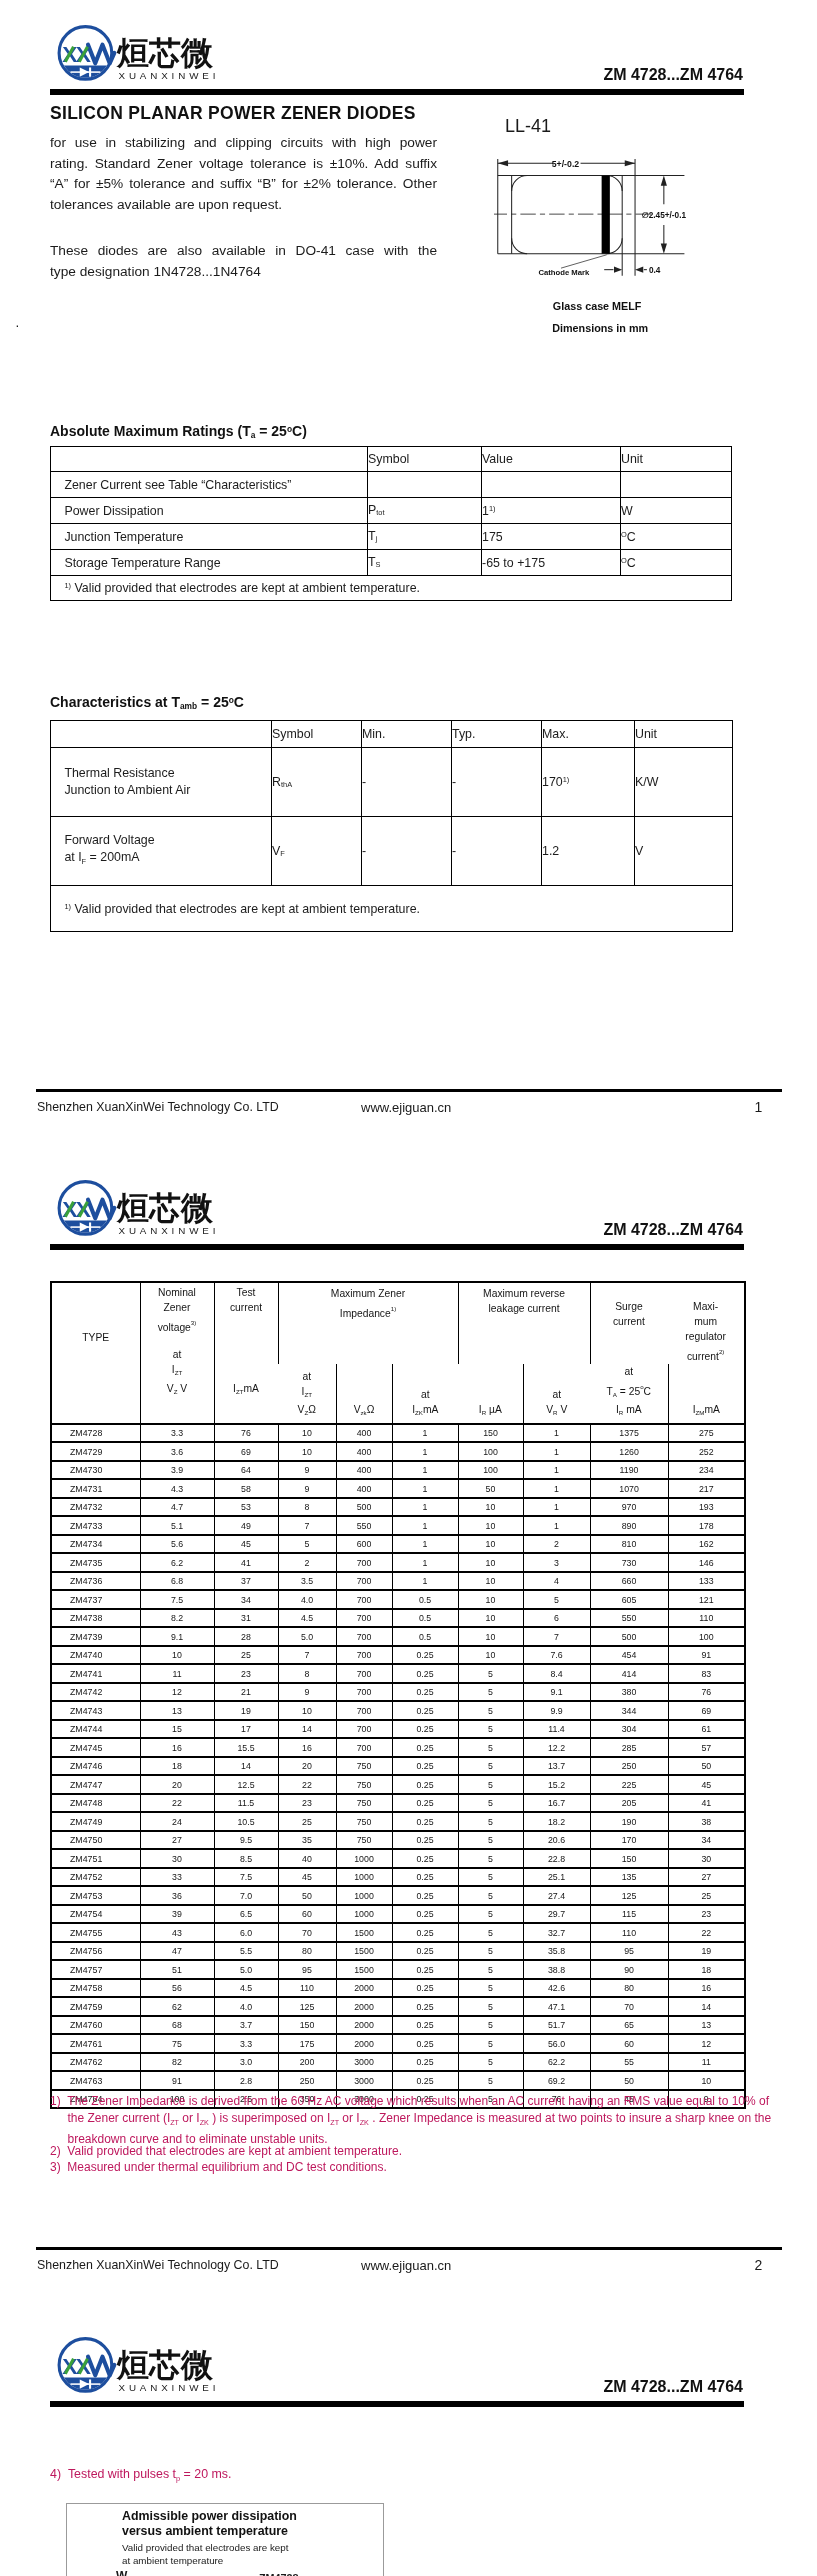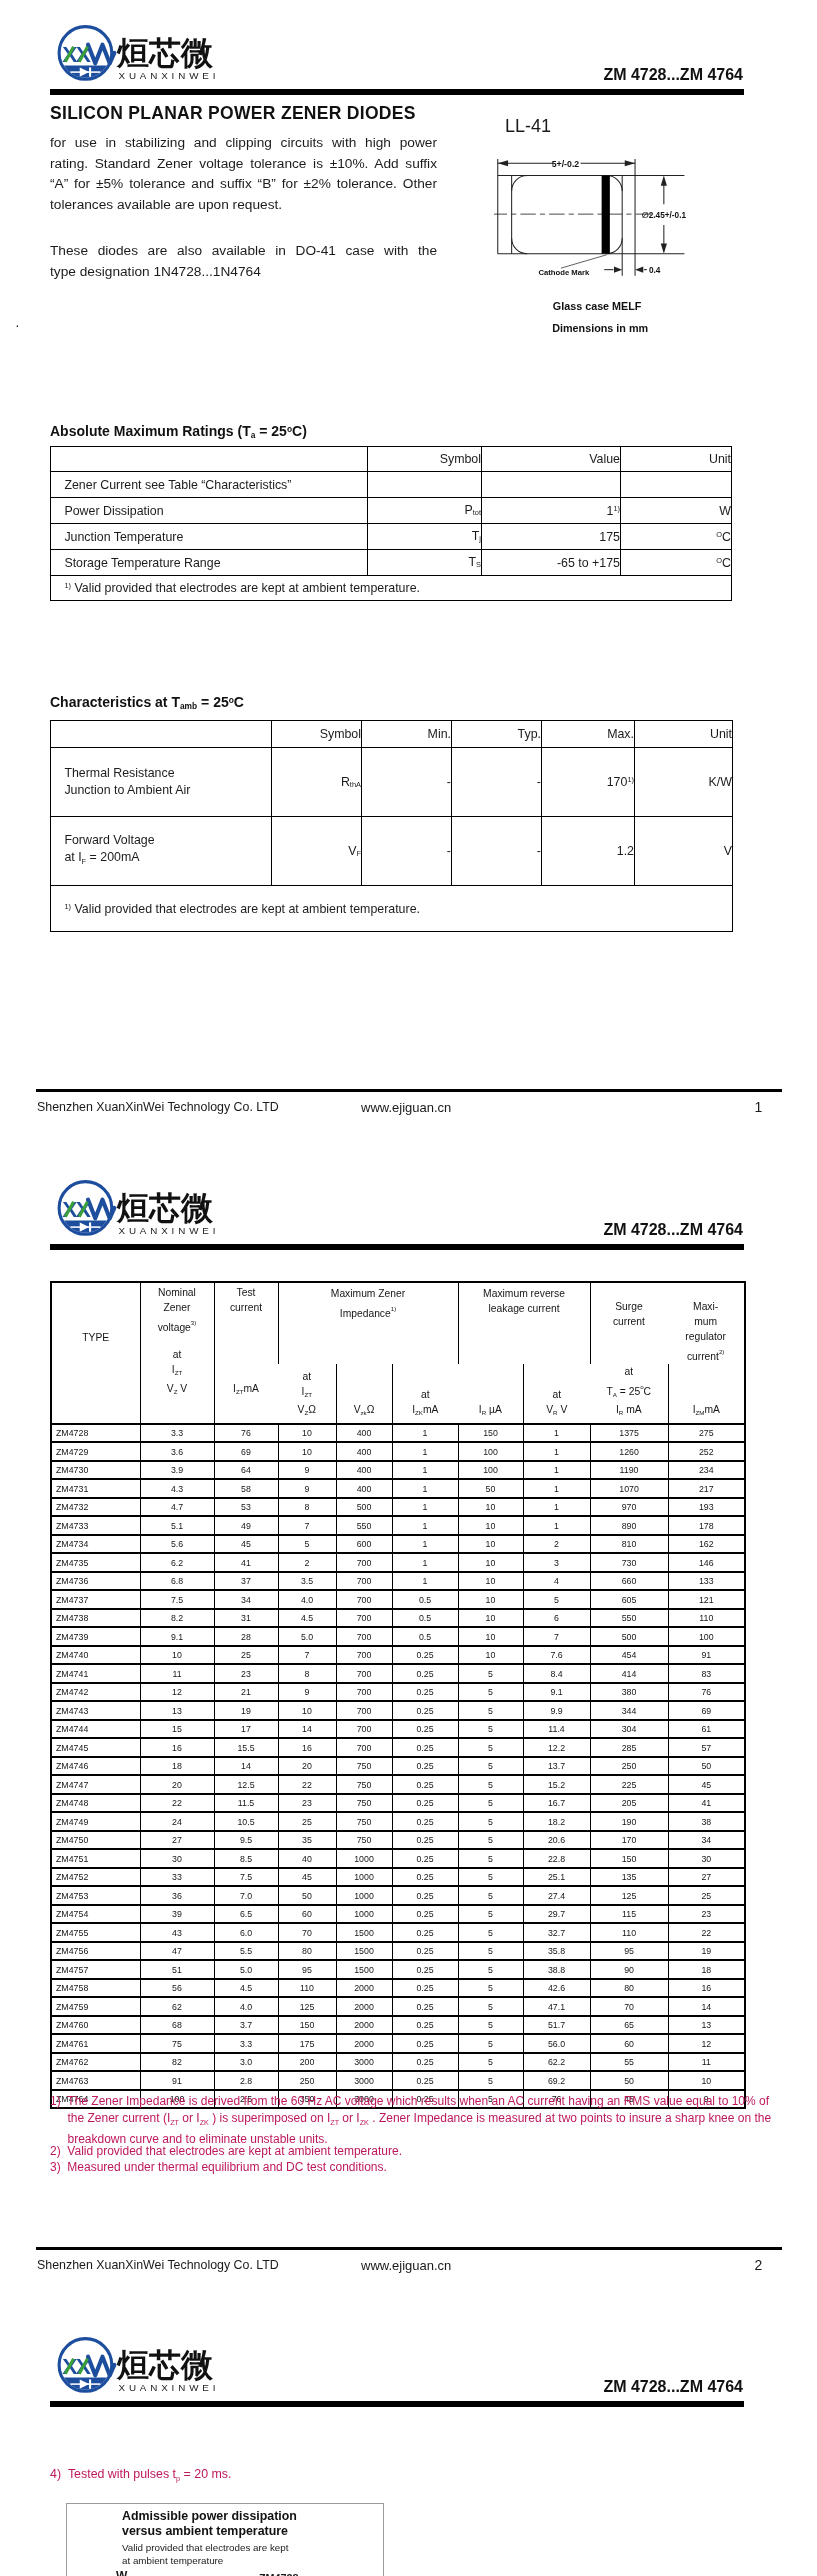--- a/index.html
+++ b/index.html
@@ -27,37 +27,37 @@
   .ll41{position:absolute;left:505px;top:116px;font-size:18px;}
   .para{position:absolute;left:50px;width:387px;font-size:13.7px;line-height:20.6px;color:#1c1c1c;}
   .para .jl{text-align:justify;text-align-last:justify;}
   .para .ll{text-align:left;}
   .straydot{position:absolute;left:15.5px;top:315px;font-size:13.4px;}
   .sechead{position:absolute;left:50px;font-size:14px;font-weight:bold;color:#111;}
 
   table.spec{position:absolute;left:50px;border-collapse:collapse;table-layout:fixed;
              font-size:12.4px;color:#1c1c1c;border:1.5px solid #000;}
   table.spec td{border:1px solid #000;border-top:1.5px solid #000;border-bottom:1.5px solid #000;
-                text-align:right;vertical-align:middle;padding:0;}
+                text-align:left;vertical-align:middle;padding:0;}
   table.spec td.lbl{text-align:left;padding-left:13.4px;}
   table.spec td.fnote{text-align:left;padding-left:13.4px;height:24px;}
 
   
   table.zen{position:absolute;left:50px;top:1281px;border-collapse:collapse;table-layout:fixed;
             width:694px;font-size:8.8px;color:#151515;border:2.6px solid #000;}
   table.zen th{font-weight:normal;padding:0;border-left:1px solid #000;font-size:10.3px;line-height:15px;}
   table.zen tr.hr1 th{vertical-align:top;}
   table.zen tr.hr2 th{vertical-align:bottom;padding-bottom:2.1px;border-bottom:2.6px solid #000;}
   table.zen .hwrap{height:114px;display:flex;flex-direction:column;justify-content:space-between;
                    padding:2.1px 0 2.1px 0;}
   table.zen .grp3wrap{display:flex;}
   table.zen .grp3wrap > div{width:50%;padding-top:16px;}
   table.zen td{height:16.5px;border-top:2.1px solid #000;border-left:1px solid #000;
                text-align:center;vertical-align:middle;padding:0;}
-  table.zen td:first-child{text-align:left;padding-left:4px;}
+  table.zen td:first-child{text-align:left;padding-left:18px;}
   .typehead{display:block;padding-top:47px;text-align:center;}
 
   .note{position:absolute;left:50px;width:719px;font-size:12px;line-height:17px;color:#be185d;
         text-indent:-17.5px;padding-left:17.5px;}
 
   
   .graphbox{position:absolute;left:66px;top:2503px;width:316px;height:405px;
             border:1px solid #9b9b9b;border-bottom:2.1px solid #7d7d7d;background:#fff;}
   .graphbox .gtitle{position:absolute;left:55px;top:5.2px;font-size:12.4px;line-height:15px;font-weight:bold;color:#111;}
   .graphbox .gsub{position:absolute;left:55px;top:37px;font-size:9.8px;line-height:13.4px;color:#222;}

